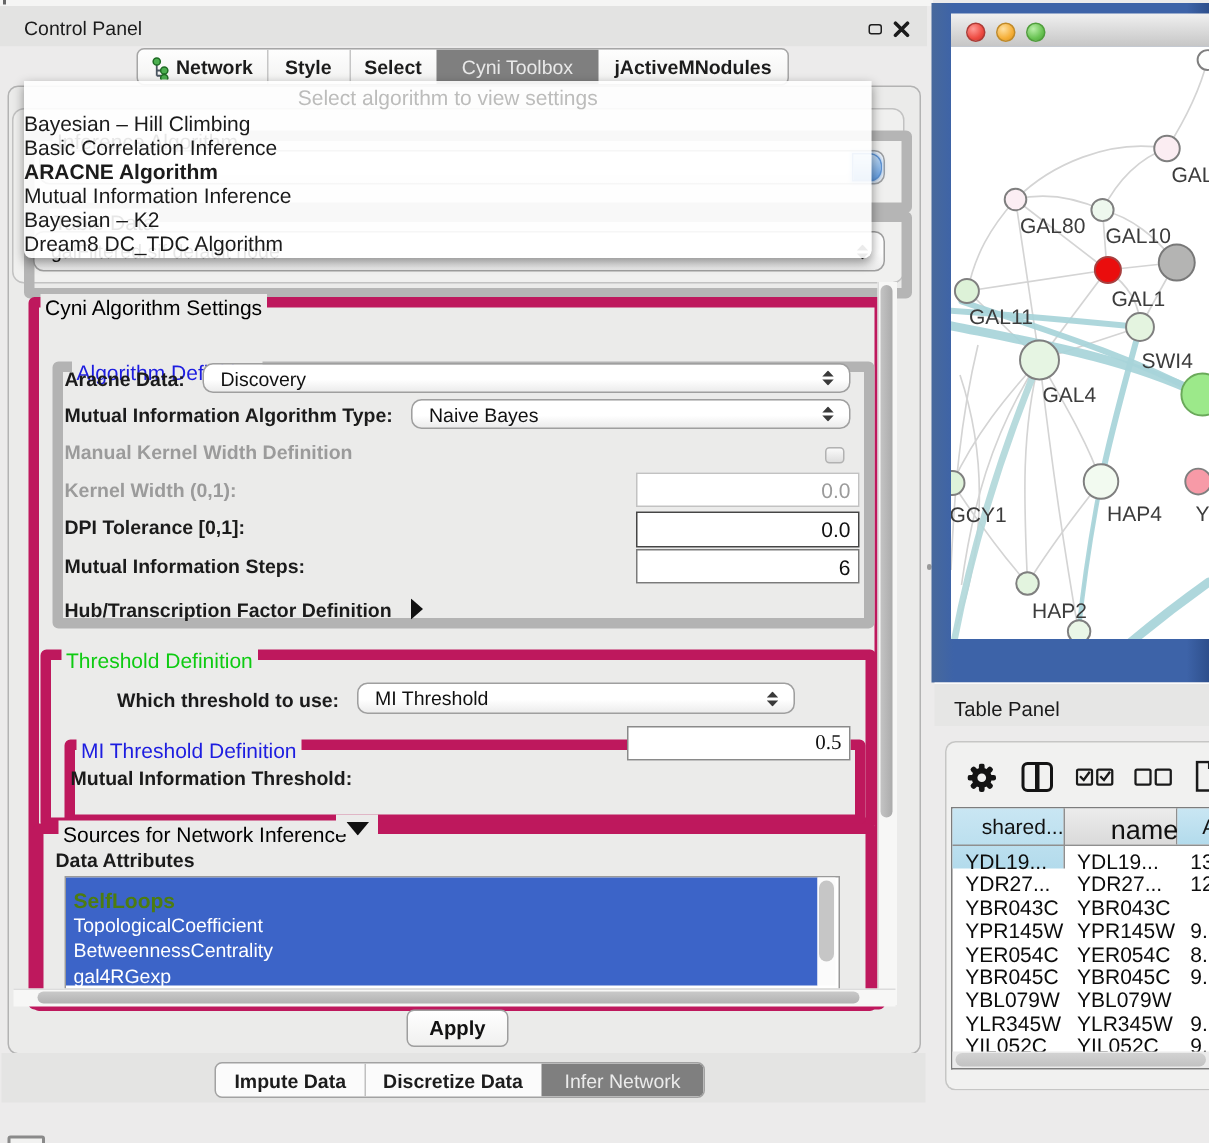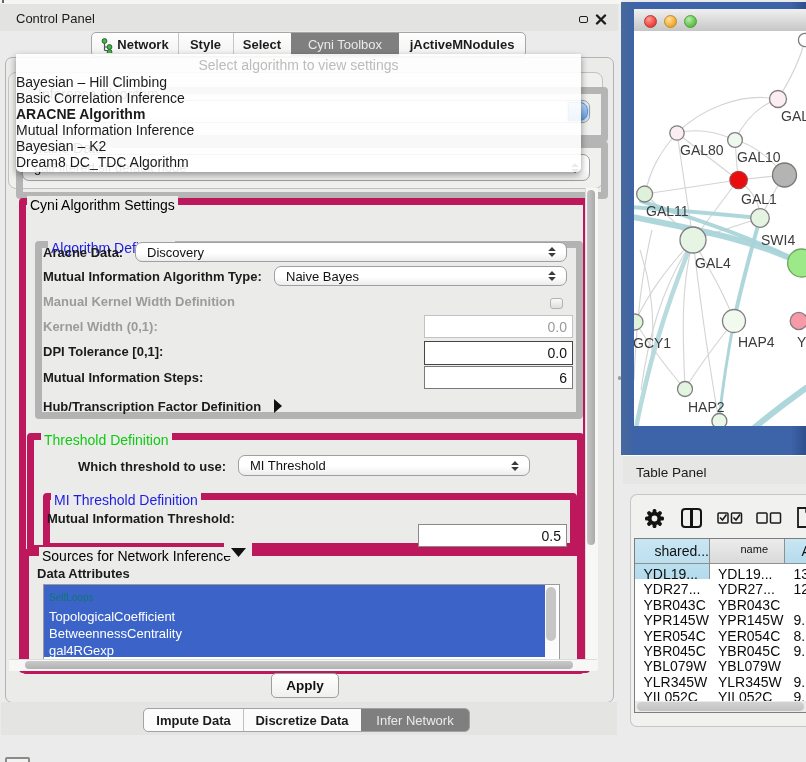--- a/index.html
+++ b/index.html
@@ -103,36 +103,36 @@
   <svg class="ar" viewBox="0 0 8 10">
       <path d="M4 0 L7.8 4 H0.2 Z" fill="#3a3a3a"></path>
       <path d="M4 10 L7.8 6 H0.2 Z" fill="#3a3a3a"></path>
     </svg>
 </div>
 
 <div class="grp" style="left:43px;top:493px;width:520px;height:43px;">
   <span class="gt" style="left:1px;color:#1d1de0;background:#ebebea;">MI Threshold Definition</span>
 </div>
 <div class="lbl b" style="left:47px;top:511px;">Mutual Information Threshold:</div>
-<div class="fld" style="left:418px;top:524px;width:142px;height:21px;border:1px solid #8a8a8a;">0.5</div>
+<div class="fld" style="left:418px;top:484px;width:142px;height:21px;border:1px solid #8a8a8a;font-family:Liberation Serif, serif;">0.5</div>
 
 <div class="grp" style="left:22px;top:549px;width:548px;height:111px;">
   <span class="gt" style="left:10px;background:#ebebea;">Sources for Network Inference</span>
 </div>
 <div class="abs" style="left:224px;top:543px;width:28px;height:13px;background:#ebebea;"></div>
 <svg style="left:231px;top:547px;" width="15" height="10" viewBox="0 0 15 10">
     <path d="M0 1 L15 1 L7.5 10 Z" fill="#111"></path>
   </svg>
 <div class="lbl b" style="left:37px;top:566px;">Data Attributes</div>
 <div class="abs" style="left:43px;top:584px;width:515px;height:74px;border:1px solid #9a9a9a;background:#ffffff;">
   <div class="abs" style="left:0;top:0;width:501px;height:72px;background:#3c64c8;"></div>
   <div class="abs" style="left:501px;top:0;width:12px;height:72px;background:#fbfbfb;">
     <div class="abs" style="left:1px;top:2px;width:10px;height:54px;border-radius:5px;background:#c6c6c6;"></div>
   </div>
-  <div class="lbl" style="left:5px;top:6.5px;color:#0f766e;font-size:10px;">SelfLoops</div>
+  <div class="lbl" style="left:5px;top:6.5px;color:#4d7c0f;font-size:14px;font-weight:bold;">SelfLoops</div>
   <div class="lbl" style="left:5px;top:23.5px;color:#fff;font-size:13px;">TopologicalCoefficient</div>
   <div class="lbl" style="left:5px;top:40.5px;color:#fff;font-size:13px;">BetweennessCentrality</div>
   <div class="lbl" style="left:5px;top:57.5px;color:#fff;font-size:13px;">gal4RGexp</div>
 </div>
 
 <div class="abs" style="left:585px;top:188px;width:12px;height:482px;background:#f7f7f6;border-left:1px solid #dcdcdc;"></div>
 <div class="abs" style="left:587px;top:190px;width:8px;height:355px;border-radius:4px;background:linear-gradient(90deg,#c4c4c4,#ababab);"></div>
 <div class="abs" style="left:9px;top:659px;width:588px;height:11px;background:#f7f7f6;border-top:1px solid #dcdcdc;"></div>
 <div class="abs" style="left:25px;top:661px;width:548px;height:8px;border-radius:4px;background:linear-gradient(#c9c9c9,#b2b2b2);"></div>
 
@@ -280,21 +280,21 @@
 <svg style="left:797px;top:507px;" width="14" height="21" viewBox="0 0 14 21">
   <path d="M1 1 L9 1 L13 5 L13 20 L1 20 Z" fill="none" stroke="#1a1a1a" stroke-width="1.8"></path>
   <path d="M9 1 L9 5 L13 5" fill="none" stroke="#1a1a1a" stroke-width="1.4"></path>
 </svg>
 
 <div class="abs" style="left:630px;top:494px;width:180px;height:231px;border:1px solid #c6c6c5;border-radius:7px 0 0 7px;background:#f1f1f0;border-right:none;z-index:-1;"></div>
 <div class="abs" style="left:633.5px;top:538px;width:172.5px;height:173px;border:1px solid #7d7d7d;border-right:none;background:#ffffff;">
   <div class="abs" style="left:0;top:0;width:74px;height:40px;background:linear-gradient(#c9e6f3,#b3dbec);border-right:1px solid #8f8f8f;font-size:14px;color:#111;">
       <span style="position:absolute;left:20px;top:4px;">shared...</span>
     </div>
-  <div class="abs" style="left:75px;top:0;width:74px;height:24px;background:linear-gradient(#ececec,#dadada);border-right:1px solid #8f8f8f;font-size:11px;color:#111;">
+  <div class="abs" style="left:75px;top:0;width:74px;height:24px;background:linear-gradient(#ececec,#dadada);border-right:1px solid #8f8f8f;font-size:18px;color:#111;">
       <span style="position:absolute;left:31px;top:4px;">name</span>
     </div>
   <div class="abs" style="left:150px;top:0;width:22px;height:24px;background:linear-gradient(#c9e6f3,#b3dbec);font-size:14px;color:#111;">
       <span style="position:absolute;left:17px;top:4px;">A</span>
     </div>
   <div class="abs" style="left:0;top:24px;width:100%;height:1px;background:#8f8f8f;"></div>
   <div class="abs" style="left:0;top:25px;width:172.5px;height:147px;overflow:hidden;font-size:14px;color:#0c0c0c;line-height:15px;">
     <div class="abs" style="left:9px;top:3px;">YDL19...</div>
       <div class="abs" style="left:83.5px;top:3px;">YDL19...</div>
       <div class="abs" style="left:159px;top:3px;">13</div>

